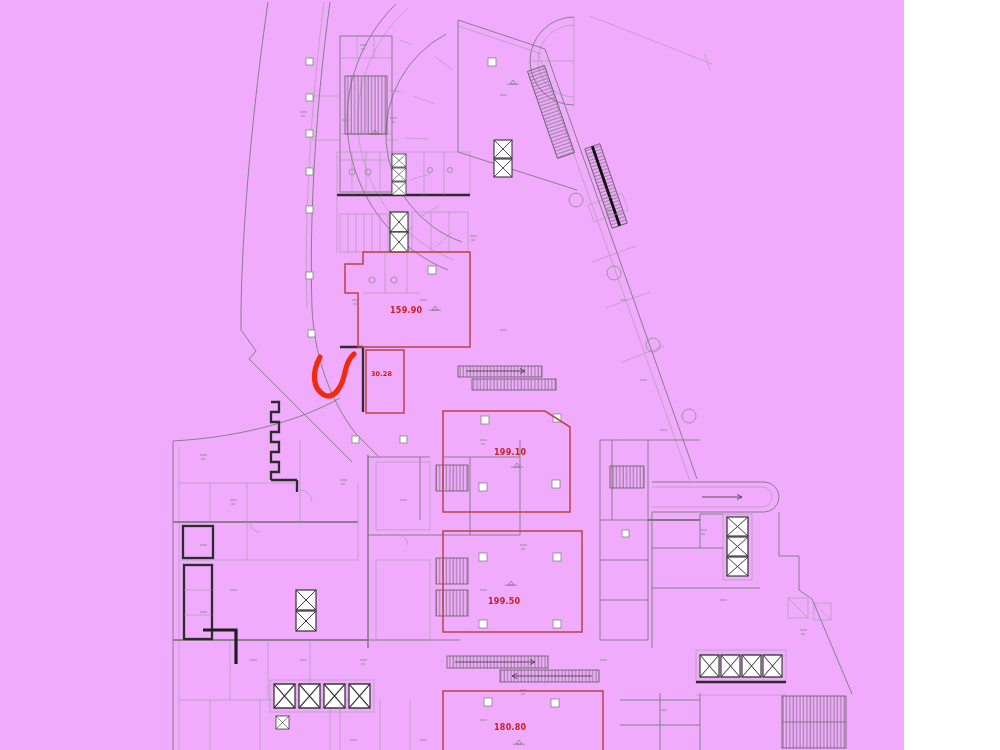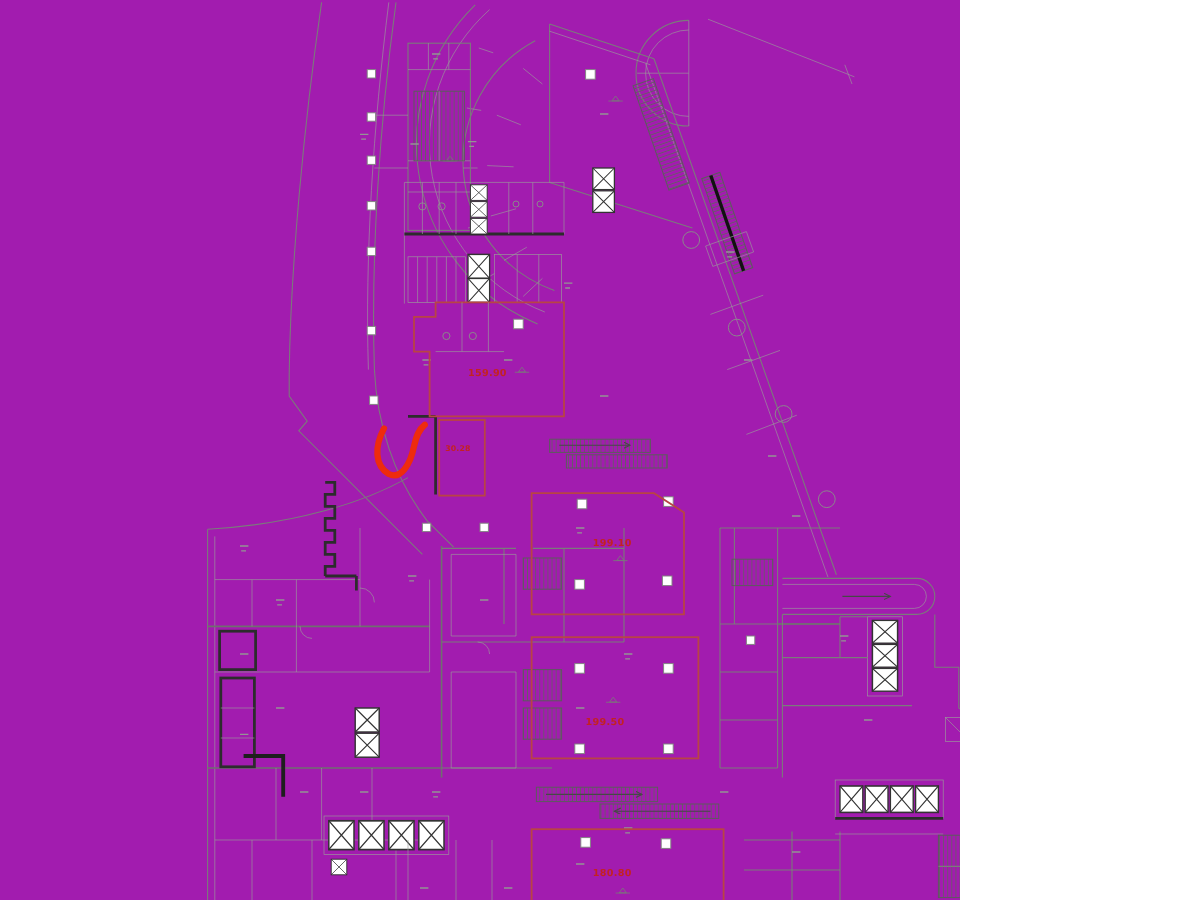--- a/index.html
+++ b/index.html
@@ -1,16 +1,16 @@
 <!DOCTYPE html>
 <html><head>
 <meta charset="utf-8">
 <style>
   html,body{margin:0;padding:0;background:#ffffff;}
-  #canvas{position:relative;width:800px;height:750px;background:#a21caf;overflow:hidden;}
+  #canvas{position:relative;width:904px;height:750px;background:#f0abfc;overflow:hidden;}
   svg{display:block;}
   .w  {stroke:#7b7b7b;stroke-width:.9;fill:none}
   .t  {stroke:#9a9a9a;stroke-width:.55;fill:none}
   .w12{stroke:#6f6f6f;stroke-width:1.3;fill:none}
   .W  {stroke:#2c2c2c;stroke-width:2.3;fill:none}
   .W3 {stroke:#1e1e1e;stroke-width:3.2;fill:none}
   .sq {stroke:#838383;stroke-width:.8;fill:#ffffff}
   .cir{stroke:#8a8a8a;stroke-width:.8;fill:none}
   .micro{stroke:#949494;stroke-width:1.05;fill:none}
   .hb {fill:url(#rv);stroke:#5c5c5c;stroke-width:.8}

